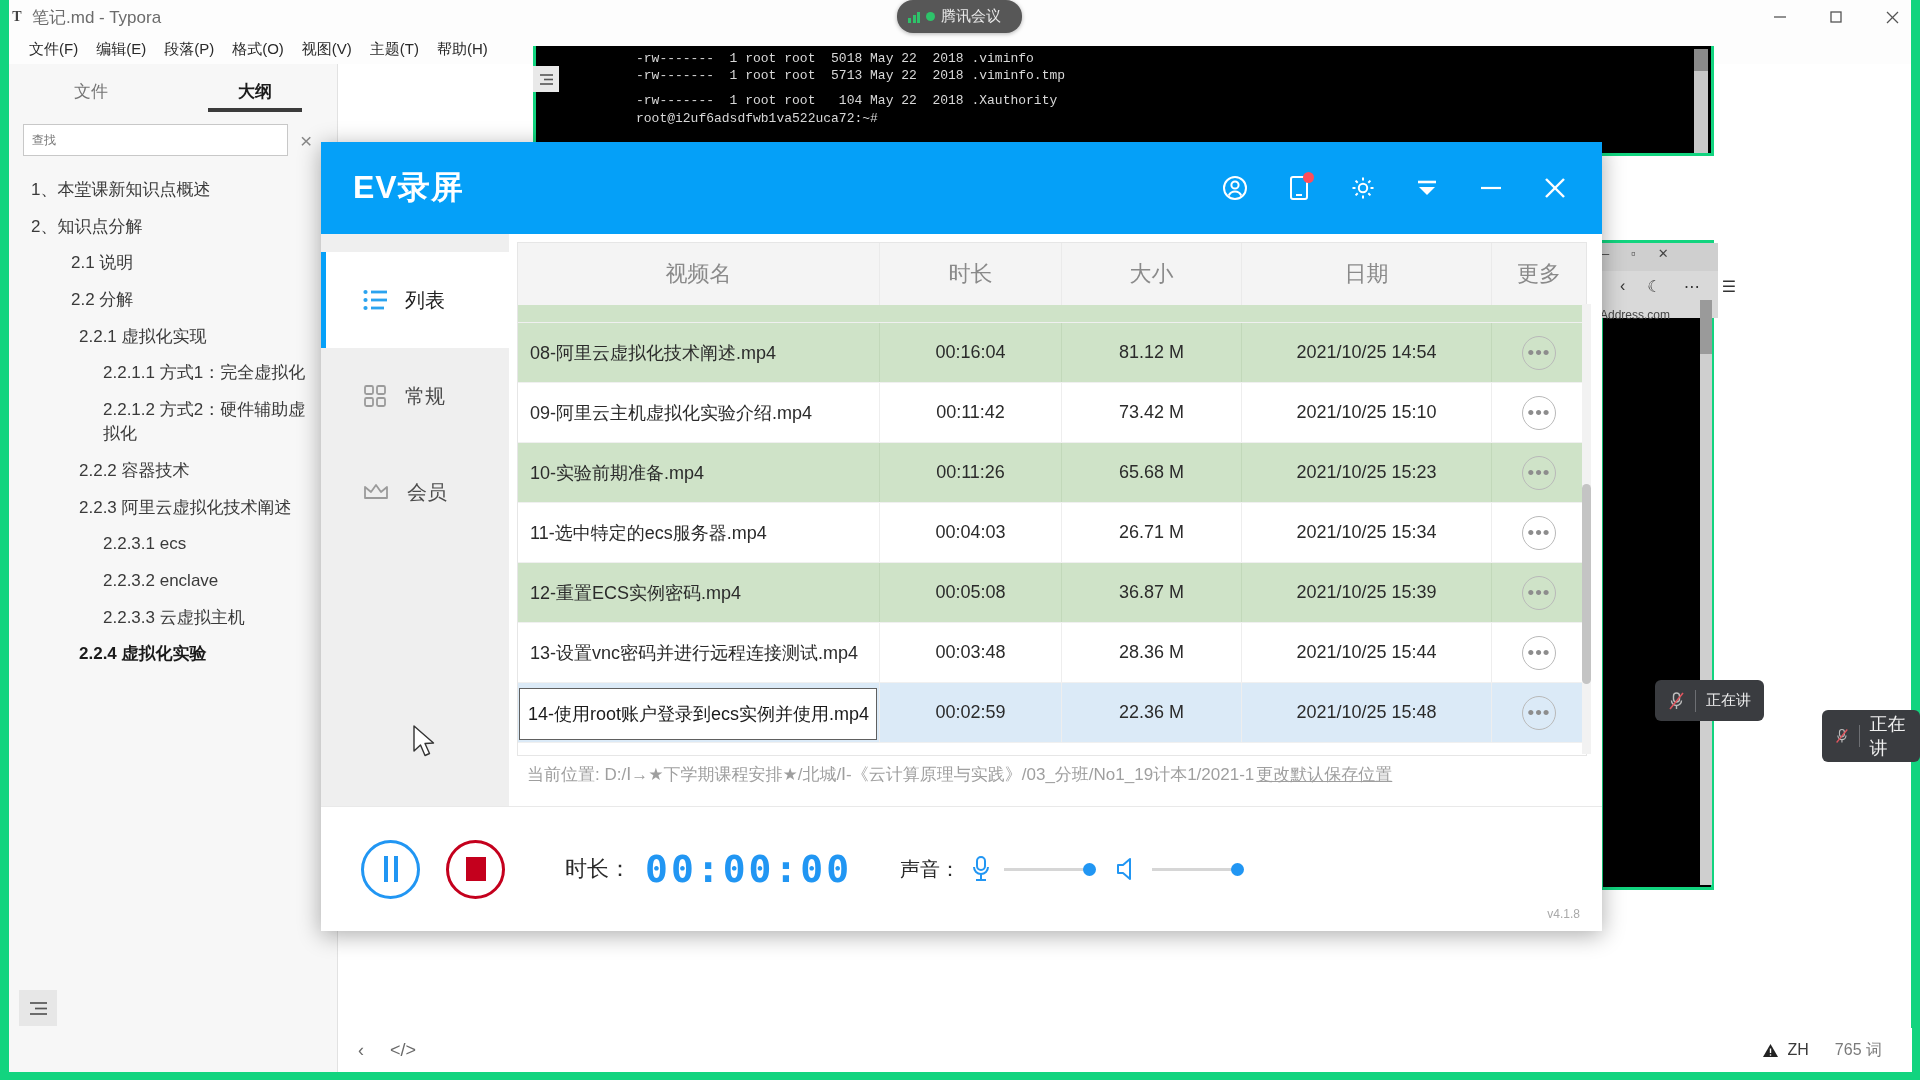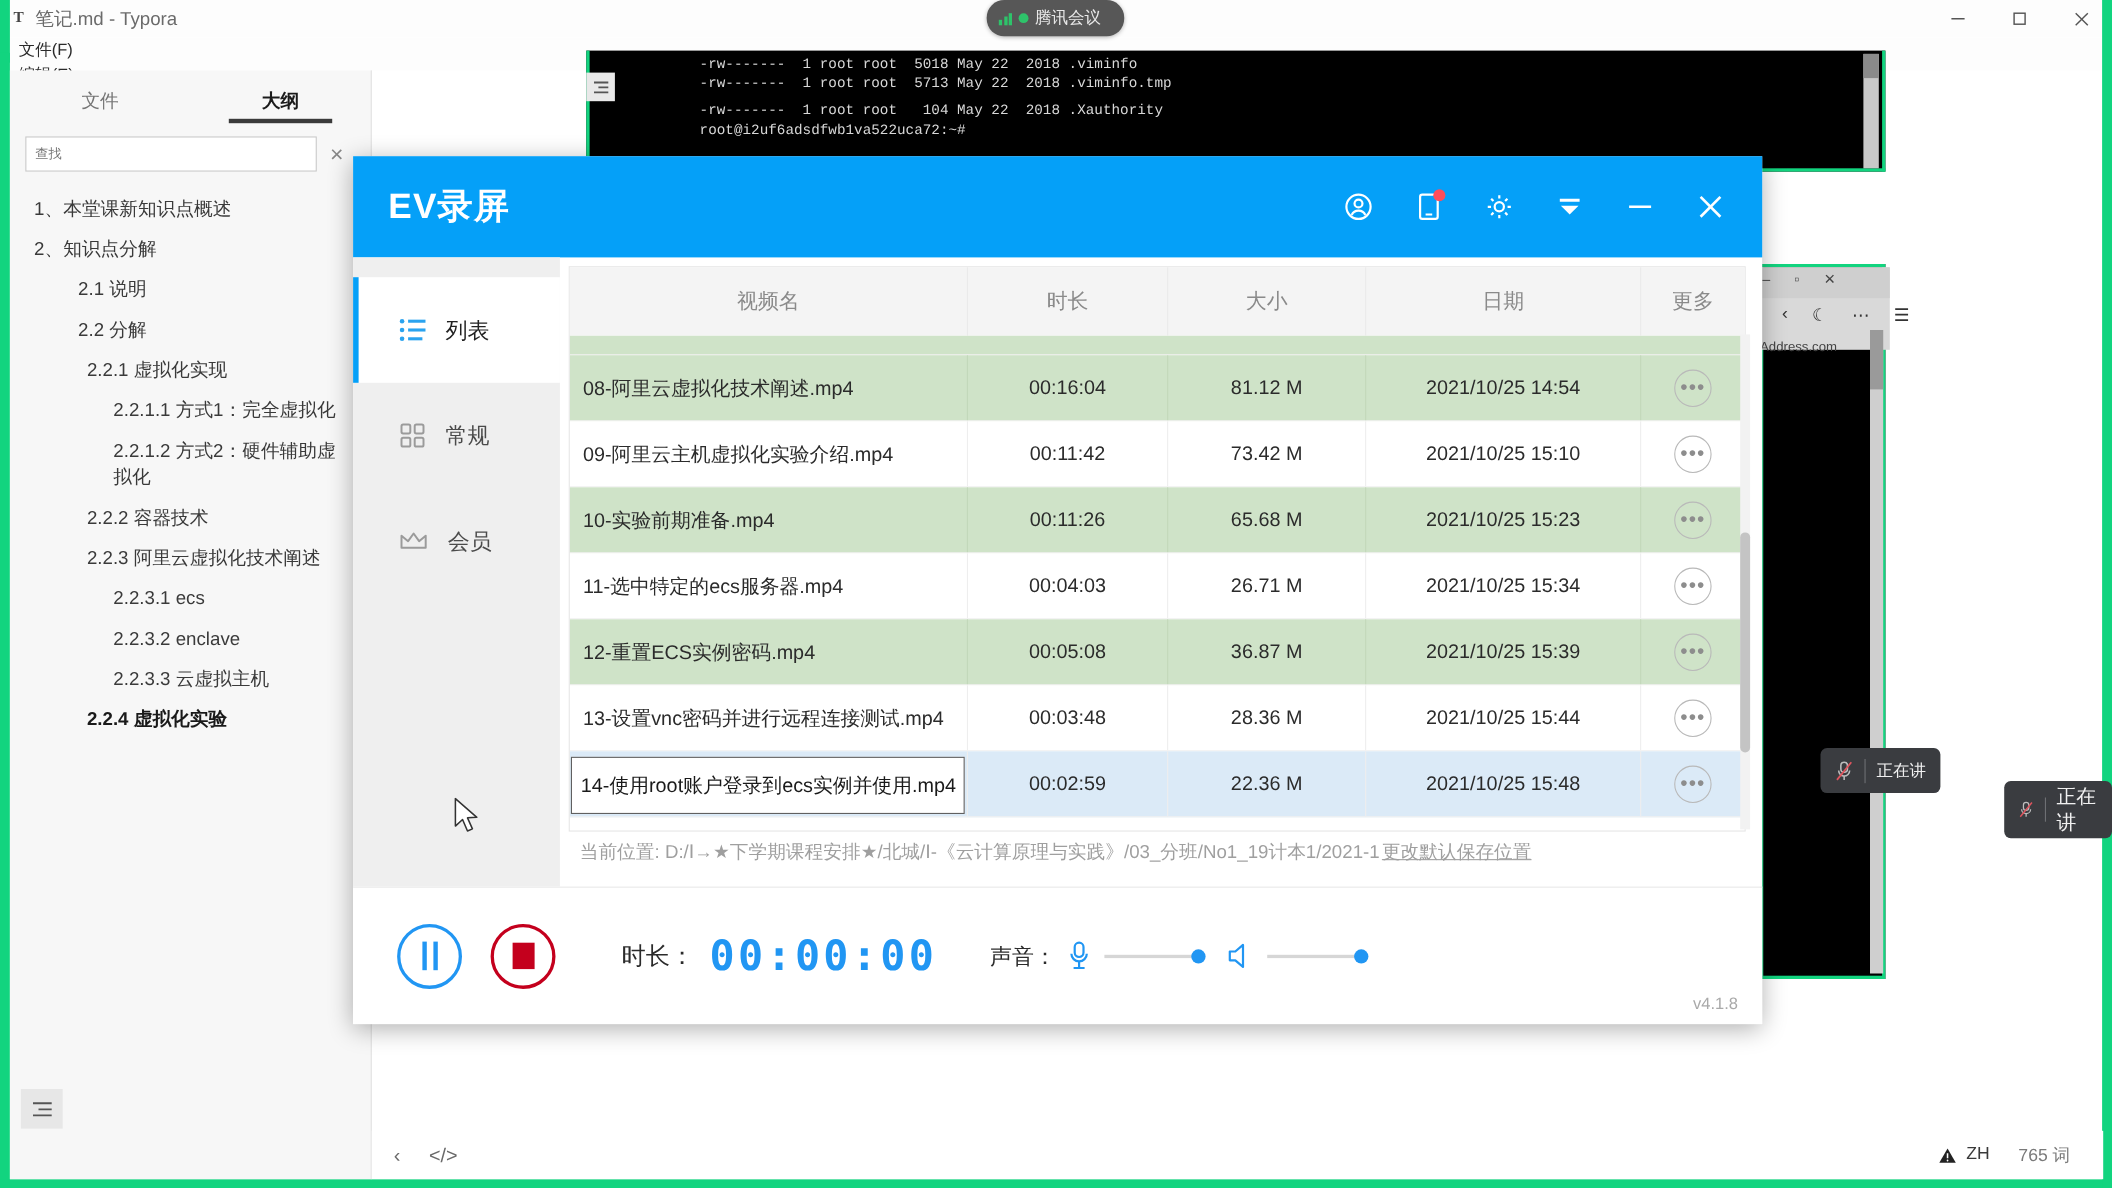--- a/index.html
+++ b/index.html
@@ -22,21 +22,21 @@
     display: flex; align-items: center; justify-content: center;
     font-family: "Liberation Serif", serif;
   }
   .typora-title { margin-left: 6px; font-size: 17px; color: #6b6b6b; }
   .win-ctrls { position: absolute; right: 0; top: 0; height: 34px; display: flex; }
   .win-btn { width: 56px; height: 34px; display: flex; align-items: center; justify-content: center; color: #555; }
   .win-btn svg { display:block; }
 
   .typora-menubar {
     position: absolute; left: 0; top: 34px; width: 1920px; height: 30px;
-    background: #fdfdfd; display: flex; align-items: flex-start; padding-left: 8px; flex-direction: column;
+    background: #fdfdfd; display: flex; align-items: center; padding-left: 20px;
   }
   .menu-item { font-size: 15px; color: #2a2a2a; padding: 2px 9px; }
 
   
   .share-border-l { position: absolute; left: 0; top: 0; width: 9px; height: 57px; background: #12d47f; }
   .share-border-bl { position: absolute; left: 0; top: 48px; width: 9px; height: 1032px; background: #12d47f; }
   .share-border-b { position: absolute; left: 0; bottom: 0; width: 1920px; height: 8px; background: #12d47f; }
   .share-border-r { position: absolute; right: 0; top: 0; width: 9px; height: 1080px; background: #12d47f; }
 
   
@@ -163,21 +163,21 @@
   .ev-nav-item.active { background: #fff; color: #222; }
   .ev-nav-item.active::before {
     content: ""; position: absolute; left: 0; top: 0; width: 5px; height: 100%; background: #05a0f8;
   }
 
   .ev-main { flex: 1; padding: 8px 12px 0 8px; position: relative; }
   .ev-table { width: 1070px; border: 1px solid #e6e6e6; background: #fff; }
   .ev-thead { display: flex; height: 62px; background: #f4f4f4; }
   .ev-th {
     display: flex; align-items: center; justify-content: center;
-    font-size: 19px; color: #8a8a8a; border-right: 1px solid #eaeaea; height: 100%;
+    font-size: 22px; color: #8a8a8a; border-right: 1px solid #eaeaea; height: 100%;
   }
   .c-name { width: 362px; }
   .c-dur { width: 182px; }
   .c-size { width: 180px; }
   .c-date { width: 250px; }
   .c-more { width: 94px; border-right: none; }
   .ev-tbody { height: 450px; overflow: hidden; position: relative; }
   .ev-row { display: flex; height: 60px; border-bottom: 1px solid #f0f0f0; }
   .ev-row.green { background: #cfe3c8; }
   .ev-row.white { background: #fff; }
@@ -228,21 +228,21 @@
   .stop-btn .sq { width: 20px; height: 24px; background: #c4001d; }
   .dur-label { margin-left: 60px; font-size: 22px; color: #2b2b2b; }
   .dur-digits {
     margin-left: 14px; font-size: 38px; color: #2196f3; letter-spacing: 3px;
     font-family: "DejaVu Sans Mono", monospace; font-weight: bold;
   }
   .vol-label { margin-left: 48px; font-size: 20px; color: #2b2b2b; }
   .slider { display: flex; align-items: center; margin-left: 12px; }
   .slider .track { width: 84px; height: 3px; background: #d6d6d6; }
   .slider .knob { width: 13px; height: 13px; border-radius: 50%; background: #2196f3; margin-left: -5px; }
-  .ev-version { position: absolute; right: 22px; bottom: 10px; font-size: 15px; color: #a9a9a9; }
+  .ev-version { position: absolute; right: 22px; bottom: 10px; font-size: 12px; color: #a9a9a9; }
 
   
   .cursor { position: absolute; left: 412px; top: 725px; }
 
   .icon-w { stroke: #fff; fill: none; stroke-width: 2; }
   .icon-b { stroke: #2196f3; fill: none; stroke-width: 2; }
 </style>
 </head>
 <body>
 

